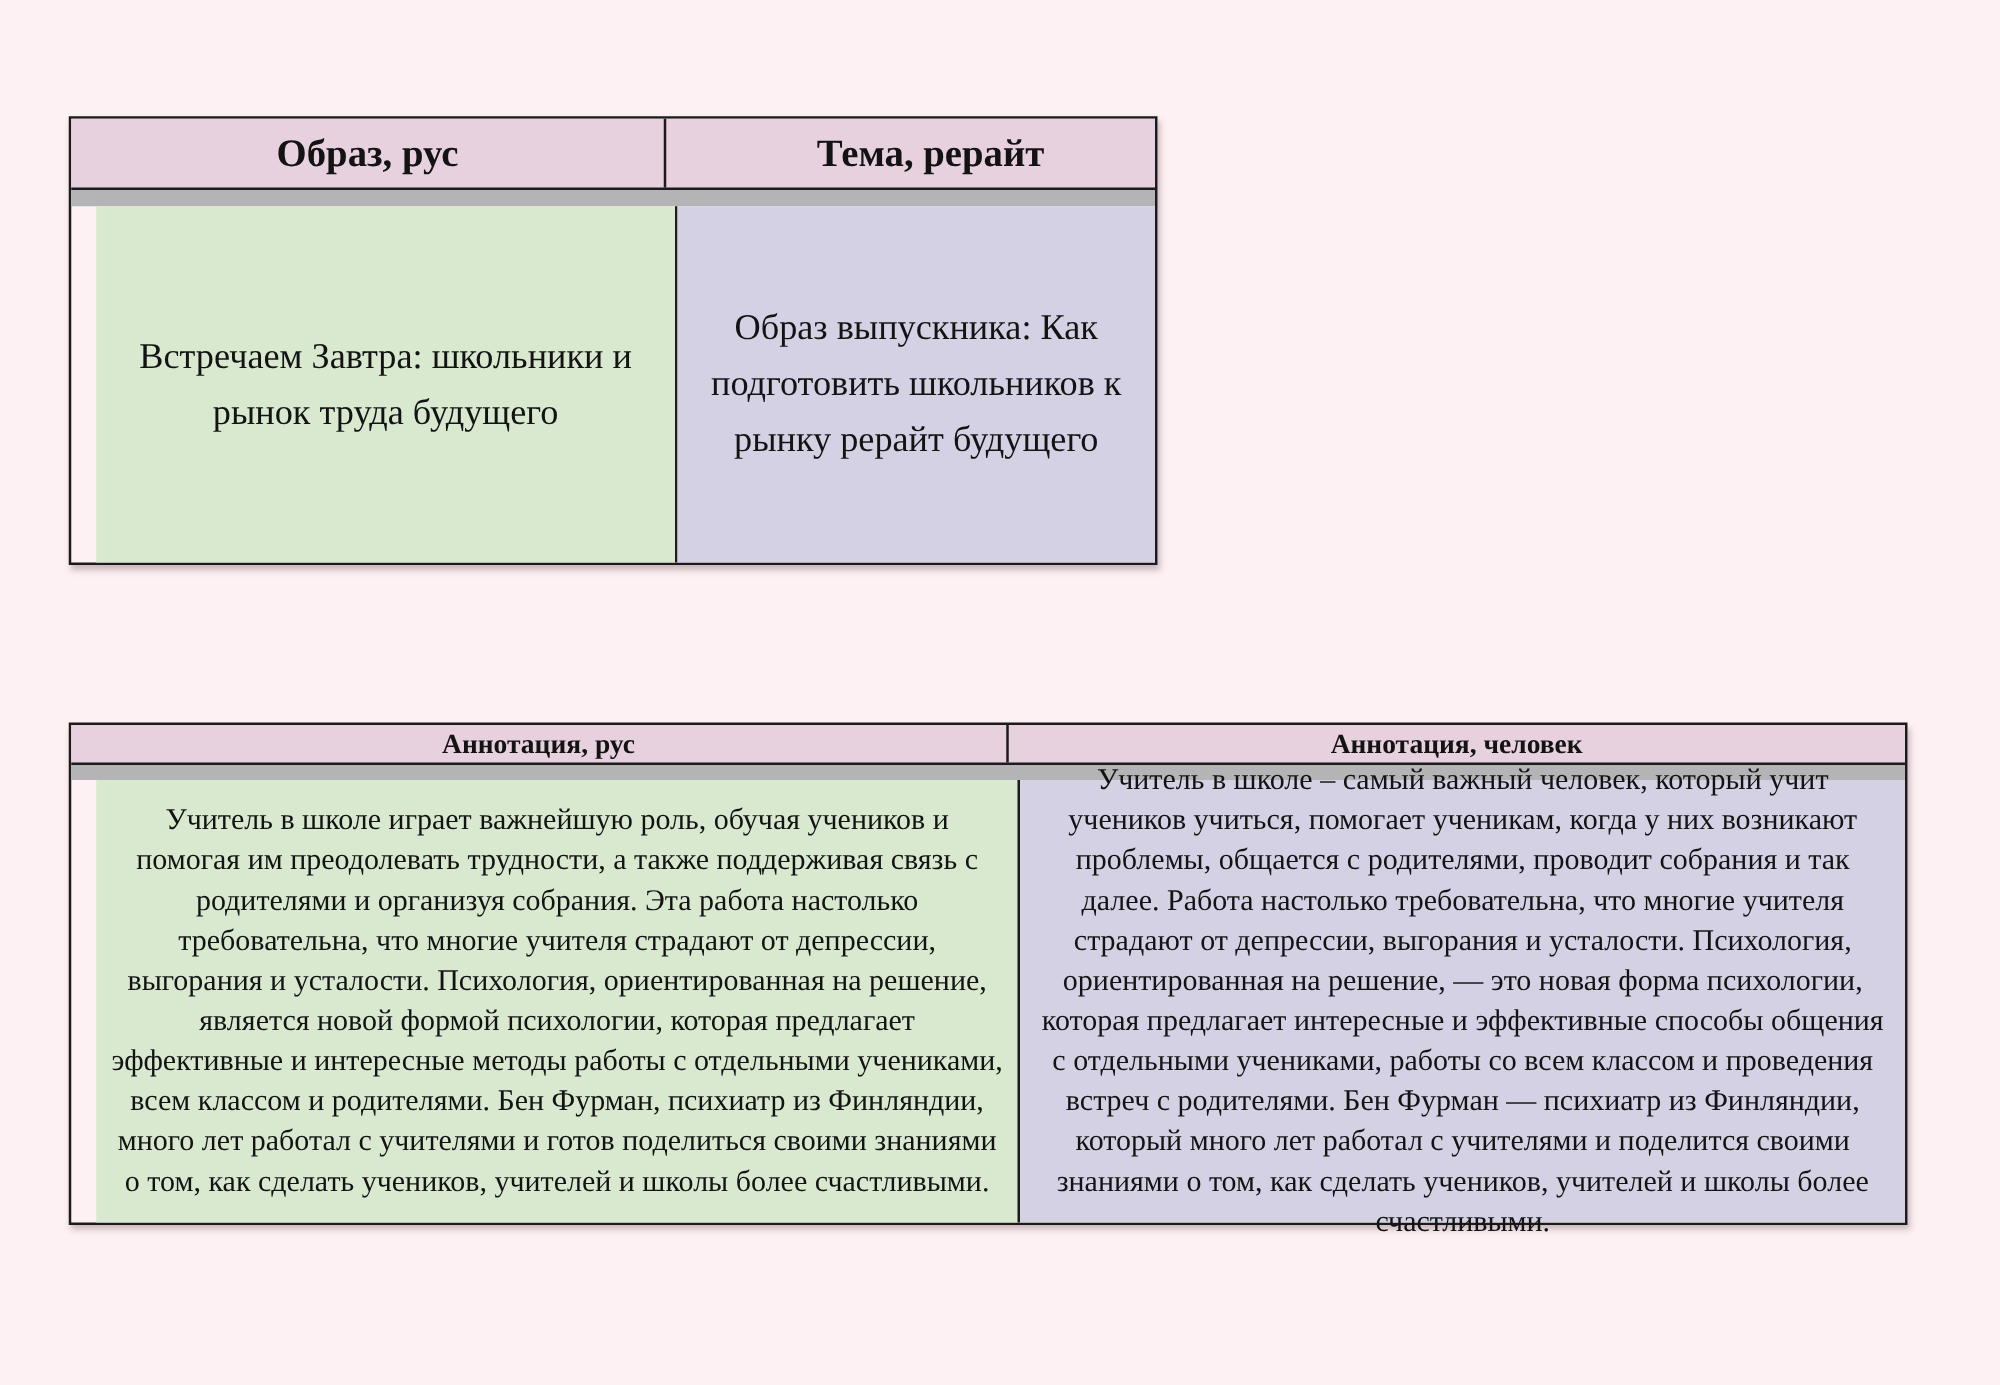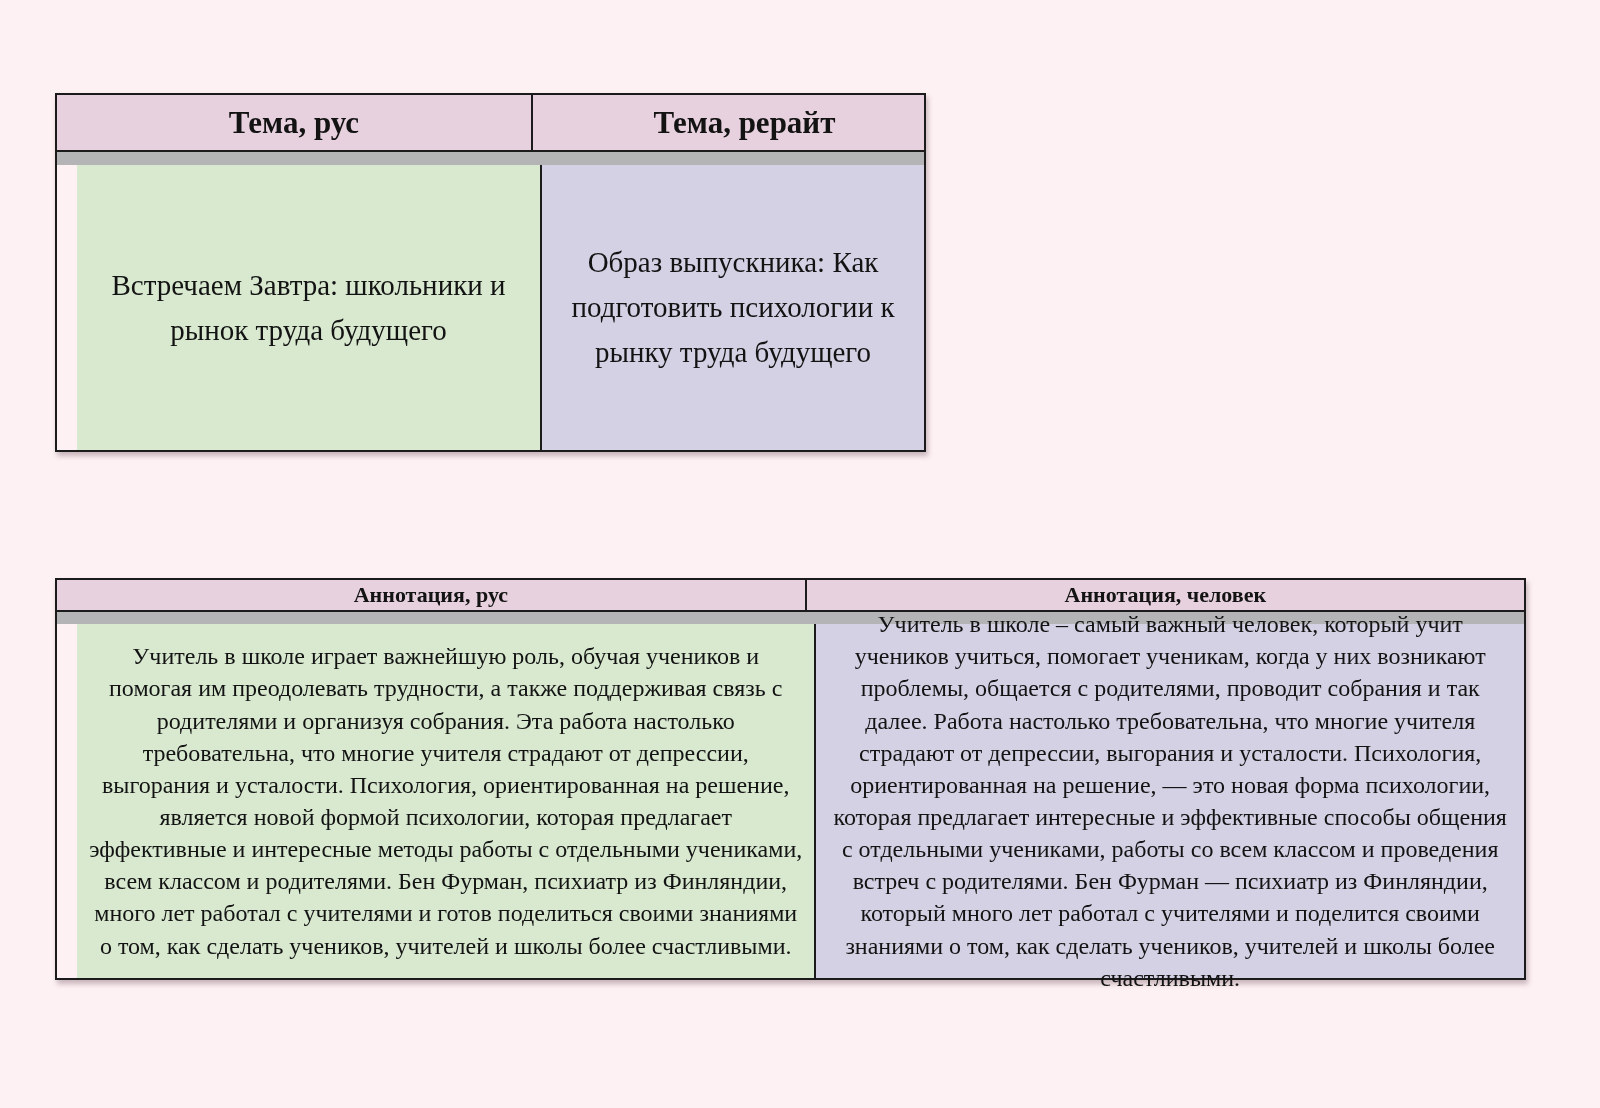--- a/index.html
+++ b/index.html
@@ -104,27 +104,27 @@
     padding: 4px 12px;
   }
 </style>
 </head>
 <body>
 
 <div class="canvas">
 
   <section class="doc-table theme-table">
     <div class="header-row">
-      <div class="header-cell first col-left">Тема, рус</div>
+      <div class="header-cell first col-left">Образ, рус</div>
       <div class="header-cell col-right">Тема, рерайт</div>
     </div>
     <div class="gray-strip"></div>
     <div class="body-row">
       <div class="body-cell green col-left">Встречаем Завтра: школьники и рынок труда будущего</div>
-      <div class="body-cell lavender col-right">Образ выпускника: Как подготовить психологии к рынку труда будущего</div>
+      <div class="body-cell lavender col-right">Образ выпускника: Как подготовить школьников к рынку рерайт будущего</div>
     </div>
   </section>
 
   <section class="doc-table annotation-table">
     <div class="header-row">
       <div class="header-cell first col-left">Аннотация, рус</div>
       <div class="header-cell col-right">Аннотация, человек</div>
     </div>
     <div class="gray-strip"></div>
     <div class="body-row">

